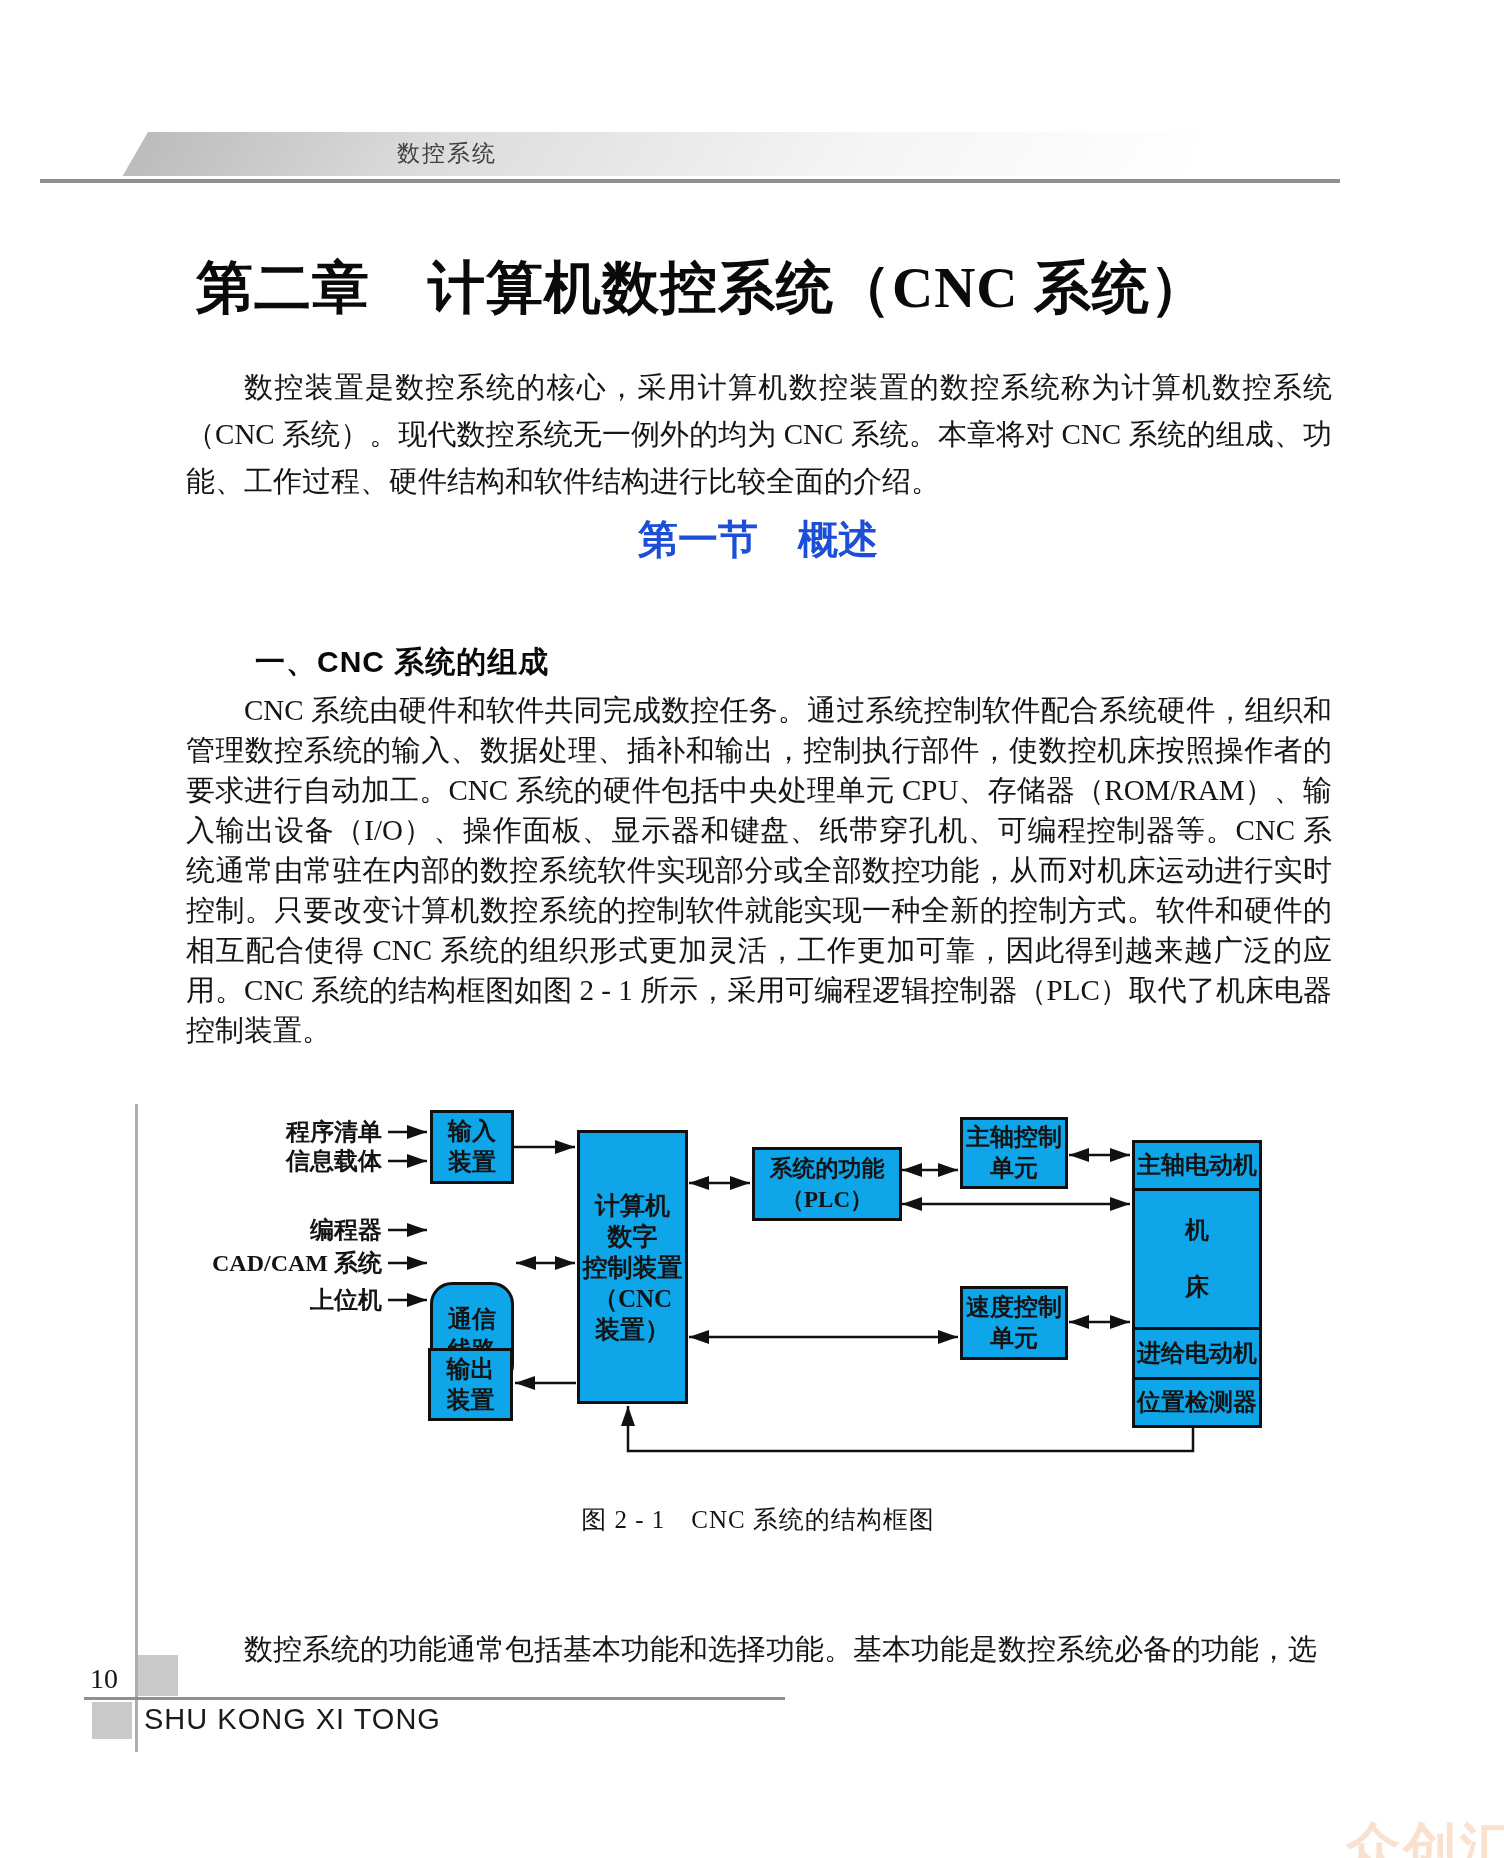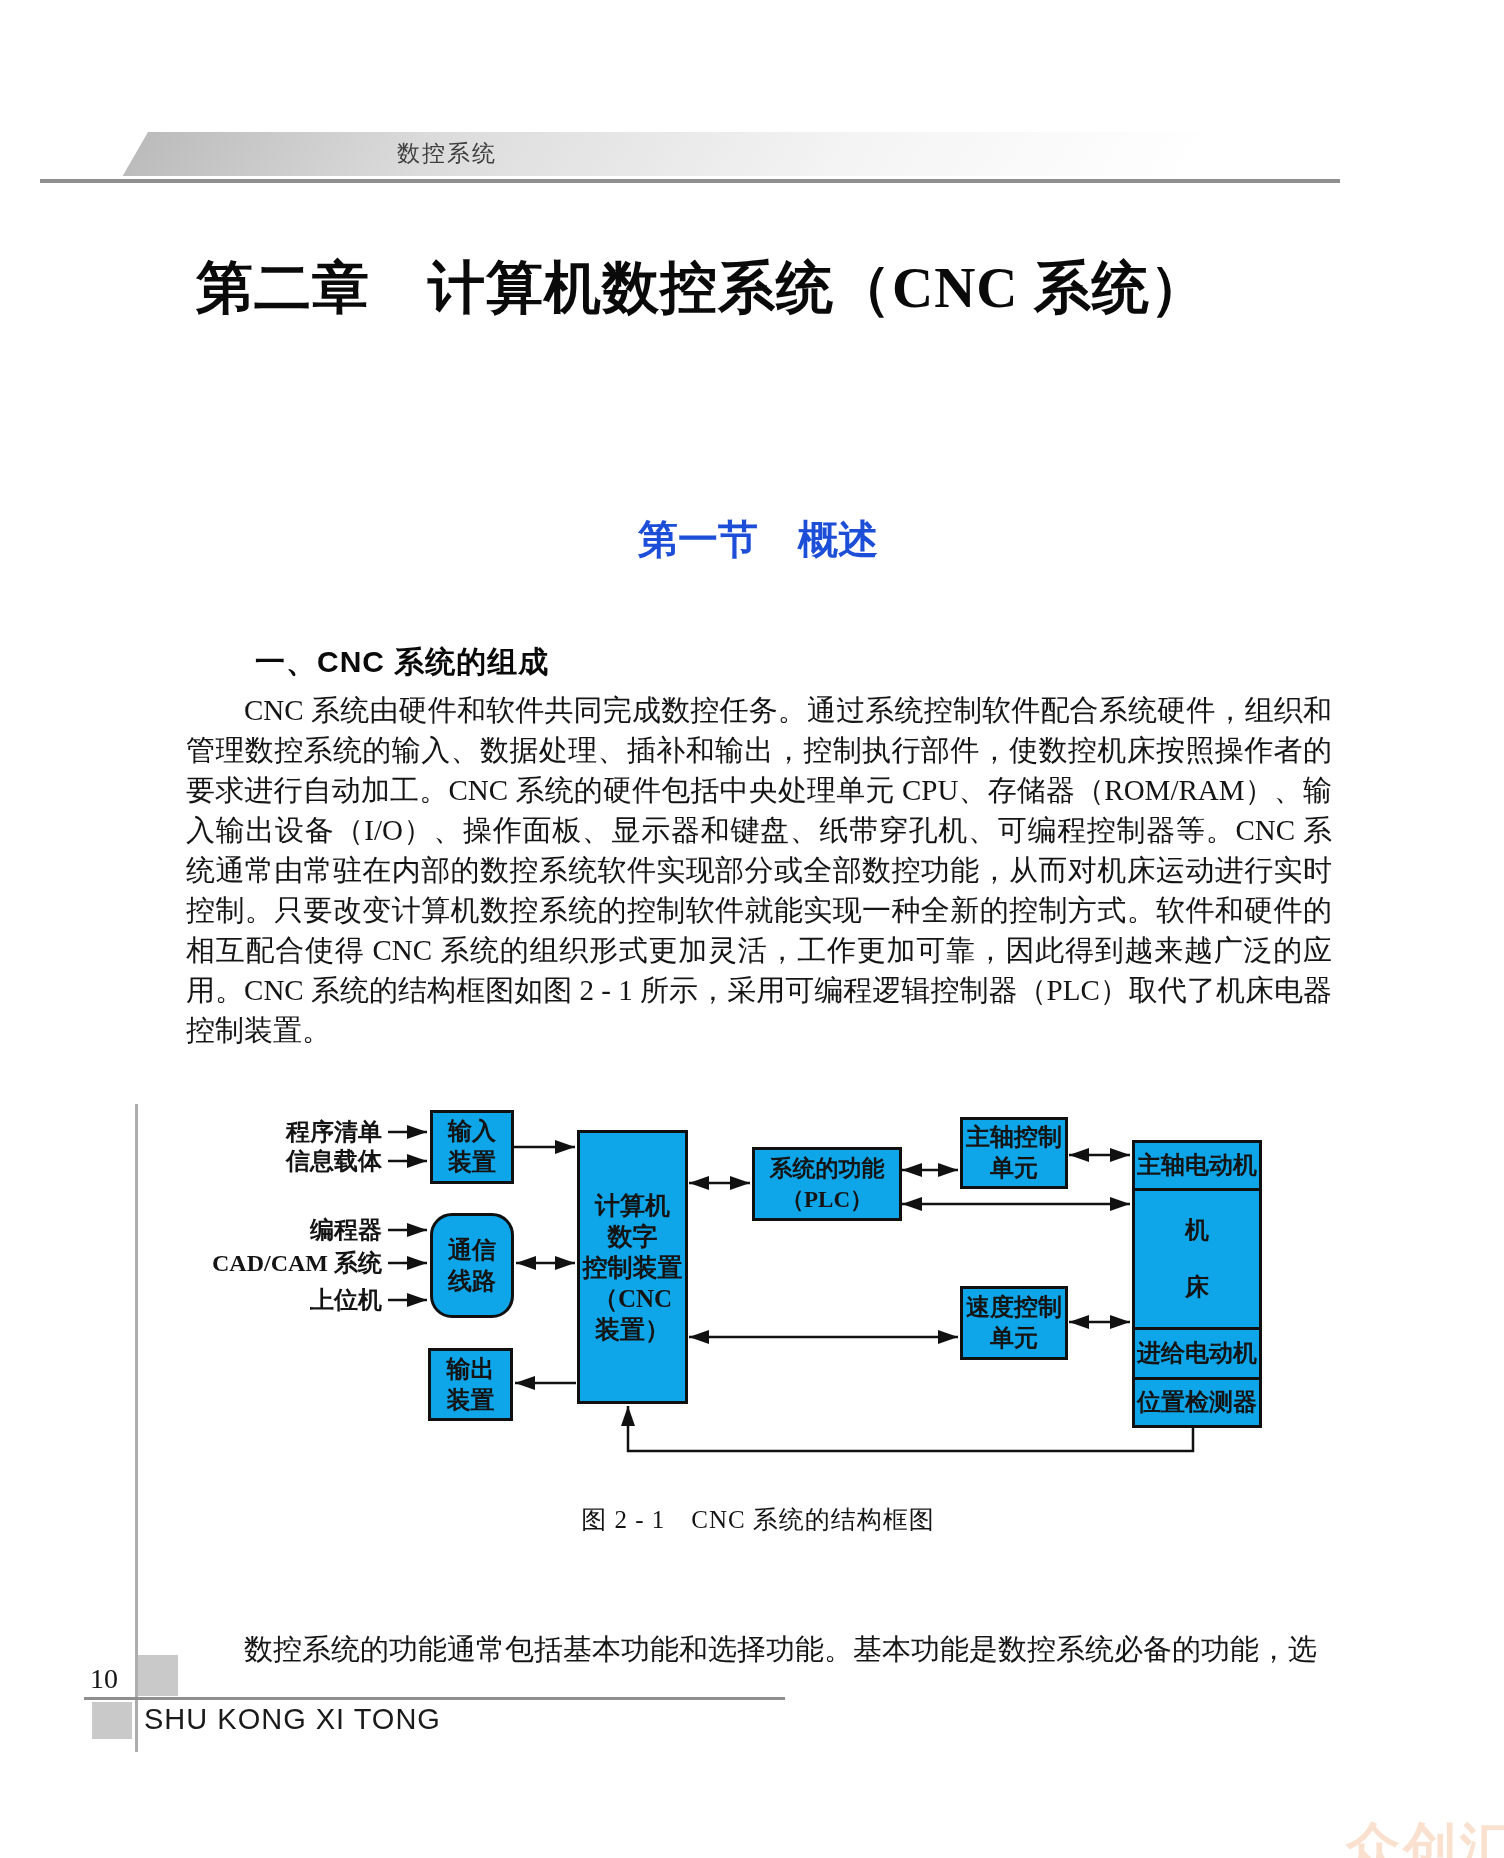--- a/index.html
+++ b/index.html
@@ -76,20 +76,21 @@
 <body>
 
 <div class="page">
 
   <div class="hdr-bar"></div>
   <div class="hdr-title">数控系统</div>
   <div class="hdr-rule"></div>
 
   <div class="chapter-title">第二章　计算机数控系统（CNC 系统）</div>
 
+  <p class="body-p" style="top:364px; line-height:47px;">数控装置是数控系统的核心，采用计算机数控装置的数控系统称为计算机数控系统（CNC 系统）。现代数控系统无一例外的均为 CNC 系统。本章将对 CNC 系统的组成、功能、工作过程、硬件结构和软件结构进行比较全面的介绍。</p>
 
   <div class="section-title">第一节　概述</div>
 
   <div class="sub-heading" style="top:642px;">一、CNC 系统的组成</div>
   <p class="body-p" style="top:690px; line-height:40px;">CNC 系统由硬件和软件共同完成数控任务。通过系统控制软件配合系统硬件，组织和管理数控系统的输入、数据处理、插补和输出，控制执行部件，使数控机床按照操作者的要求进行自动加工。CNC 系统的硬件包括中央处理单元 CPU、存储器（ROM/RAM）、输入输出设备（I/O）、操作面板、显示器和键盘、纸带穿孔机、可编程控制器等。CNC 系统通常由常驻在内部的数控系统软件实现部分或全部数控功能，从而对机床运动进行实时控制。只要改变计算机数控系统的控制软件就能实现一种全新的控制方式。软件和硬件的相互配合使得 CNC 系统的组织形式更加灵活，工作更加可靠，因此得到越来越广泛的应用。CNC 系统的结构框图如图 2 - 1 所示，采用可编程逻辑控制器（PLC）取代了机床电器控制装置。</p>
 
   <div>
 
     <svg class="connectors" viewBox="0 0 1504 1858" xmlns="http://www.w3.org/2000/svg">
       <defs>
@@ -135,21 +136,21 @@
     <div class="dlabel" style="top:1147px;">信息载体</div>
     <div class="dlabel" style="top:1216px;">编程器</div>
     <div class="dlabel" style="top:1249px;">CAD/CAM 系统</div>
     <div class="dlabel" style="top:1286px;">上位机</div>
 
     <div class="dbox" style="left:430px; top:1110px; width:84px; height:74px;">
       <span>输入</span>
       <span>装置</span>
     </div>
 
-    <div class="dbox" style="left:430px; top:1213px; width:84px; height:105px;border-radius:22px;">
+    <div class="dbox" style="left:430px; top:1282px; width:84px; height:105px;border-radius:22px;">
       <span>通信</span>
       <span>线路</span>
     </div>
 
     <div class="dbox" style="left:428px; top:1348px; width:85px; height:73px;">
       <span>输出</span>
       <span>装置</span>
     </div>
 
     <div class="dbox" style="left:577px; top:1130px; width:111px; height:274px; font-size:25px;">

